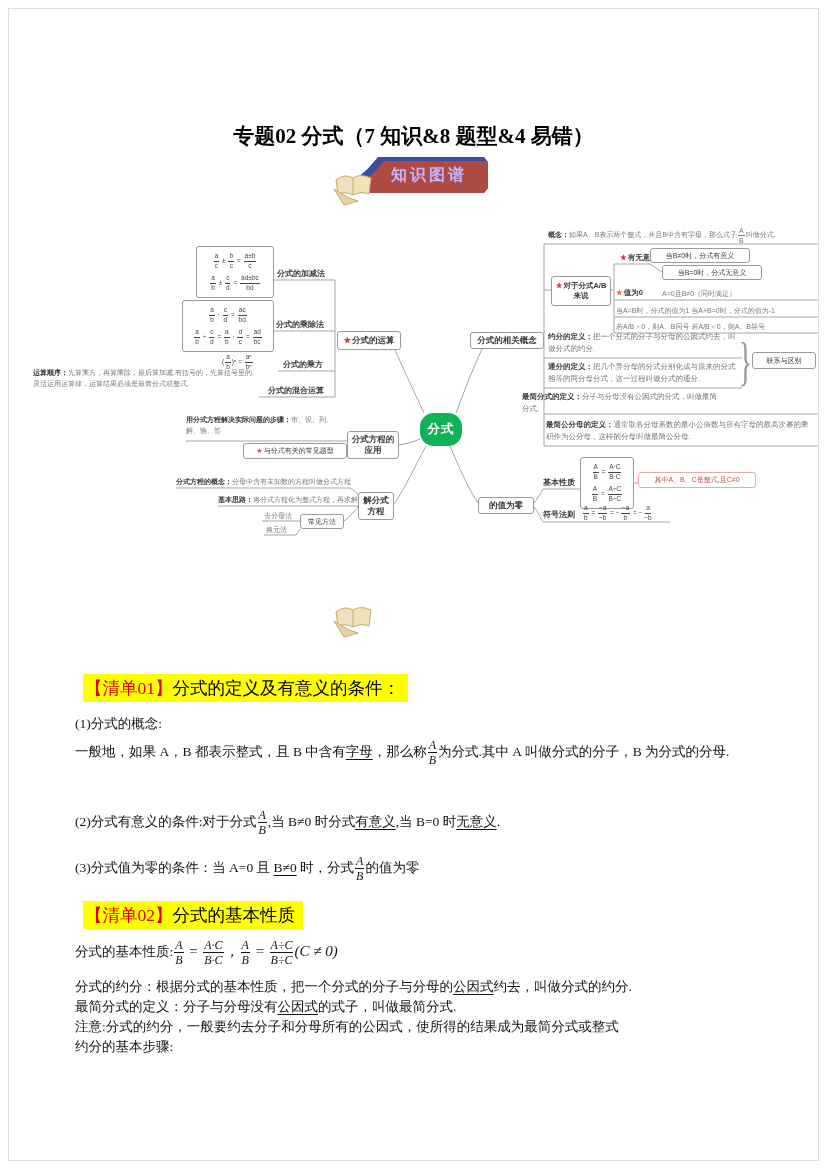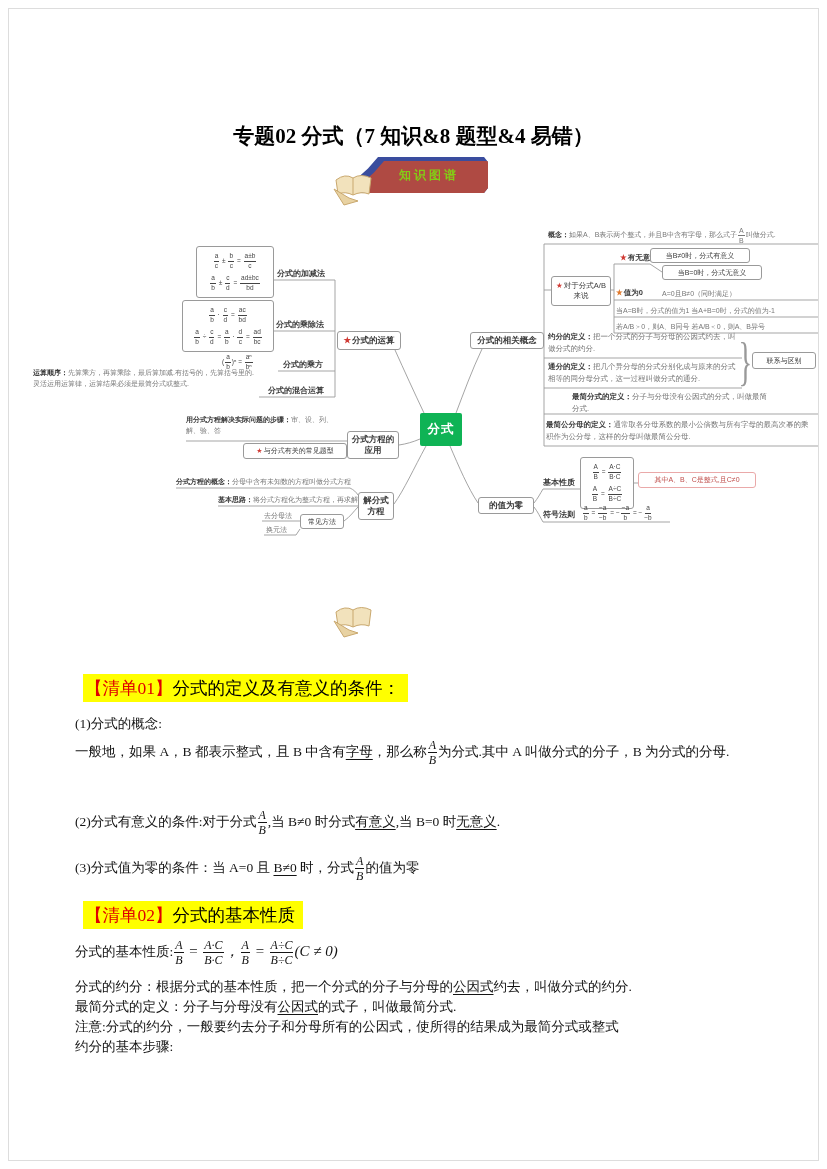--- a/index.html
+++ b/index.html
@@ -13,29 +13,29 @@
 
   
   .banner{position:absolute;left:330px;display:flex;align-items:flex-start;}
   .banner-book{position:relative;z-index:3;margin:10px -20px 0 0;}
   .banner-plate{position:relative;z-index:2;width:132px;height:36px;background:#3a4d9e;
      clip-path:polygon(22px 0,97% 0,100% 14%,100% 86%,97% 100%,4px 100%,0 62%,12px 32%);
      display:flex;align-items:center;justify-content:center;}
   .banner-plate::before{content:"";position:absolute;inset:0;z-index:-1;background:#af4a43;
      transform:translate(6px,4px);
      clip-path:polygon(22px 0,97% 0,100% 14%,100% 86%,97% 100%,4px 100%,0 62%,12px 32%);}
-  .banner-text{color:#84cc16;font-weight:bold;font-size:12px;letter-spacing:3px;padding-left:14px;}
+  .banner-text{color:#c4b5fd;font-weight:bold;font-size:16px;letter-spacing:3px;padding-left:14px;}
 
   
   .mm-svg{position:absolute;left:0;top:0;pointer-events:none;}
   .mm-box{position:absolute;background:#fff;border:1px solid #9a9a9a;border-radius:3px;
           display:flex;align-items:center;justify-content:center;color:#3a3a3a;box-sizing:border-box;text-align:center;}
   .mm-node{font-weight:bold;font-size:8.5px;line-height:1.25;}
   .mm-center{position:absolute;background:#0fb355;color:#fff;font-weight:bold;font-size:12.5px;
-          border-radius:2px;display:flex;align-items:center;justify-content:center;letter-spacing:1px;}
+          border-radius:14px;display:flex;align-items:center;justify-content:center;letter-spacing:1px;}
   .mm-label{position:absolute;font-weight:bold;font-size:8px;color:#3a3a3a;white-space:nowrap;}
   .mm-text{position:absolute;font-size:7px;color:#777;line-height:1.5;}
   .mm-text b{color:#3a3a3a;}
   .mm-def{position:absolute;font-size:7.5px;color:#777;line-height:1.55;}
   .mm-def b{color:#3a3a3a;}
   .mm-small{font-size:7px;white-space:nowrap;}
   .mm-f{position:absolute;font-size:6.5px;color:#444;text-align:center;line-height:1;white-space:nowrap;}
   .mm-fbox{position:absolute;border:1px solid #9a9a9a;border-radius:3px;background:#fff;
            display:flex;flex-direction:column;align-items:center;justify-content:space-evenly;box-sizing:border-box;}
   .mm-fbox .row{font-size:6.5px;color:#444;line-height:1;white-space:nowrap;}
@@ -207,21 +207,21 @@
 
   <div class="mm-box mm-node" style="left:470px;top:332px;width:74px;height:17px">分式的相关概念</div>
 
   <div class="mm-def mm-small" style="left:548px;top:227px">
     <b>概念：</b><span>如果A、B表示两个整式，并且B中含有字母，那么式子<span class="frac">
           <span class="fn">A</span>
           <span class="fd">B</span>
         </span>叫做分式.</span>
   </div>
 
-  <div class="mm-box" style="left:551px;top:276px;width:60px;height:30px;font-size:7.5px;font-weight:normal;word-break:break-all;line-height:1.3;padding:1px">
+  <div class="mm-box" style="left:551px;top:276px;width:60px;height:30px;font-size:7.5px;font-weight:bold;word-break:break-all;line-height:1.3;padding:1px">
     <span><span class="star">★</span><span>对于分式A/B来说</span></span>
   </div>
 
   <div class="mm-label" style="left:620px;top:253px;font-size:7.5px">
     <span class="star">★</span><span>有无意义</span>
   </div>
   <div class="mm-box mm-small" style="left:650px;top:248px;width:100px;height:15px">当B≠0时，分式有意义</div>
   <div class="mm-box mm-small" style="left:662px;top:265px;width:100px;height:15px">当B=0时，分式无意义</div>
 
   <div class="mm-label" style="left:616px;top:288px;font-size:7.5px">
@@ -234,21 +234,21 @@
 
   <div class="mm-def" style="left:548px;top:331px;width:194px">
     <b>约分的定义：</b><span>把一个分式的分子与分母的公因式约去，叫做分式的约分.</span>
   </div>
   <div class="mm-def" style="left:548px;top:361px;width:194px">
     <b>通分的定义：</b><span>把几个异分母的分式分别化成与原来的分式相等的同分母分式，这一过程叫做分式的通分.</span>
   </div>
   <div class="brace" style="left:733px;top:336px">}</div>
   <div class="mm-box mm-small" style="left:752px;top:352px;width:64px;height:17px">联系与区别</div>
 
-  <div class="mm-def" style="left:572px;top:391px;width:196px">
+  <div class="mm-def" style="left:522px;top:391px;width:196px">
     <b>最简分式的定义：</b><span>分子与分母没有公因式的分式，叫做最简分式.</span>
   </div>
   <div class="mm-def" style="left:546px;top:419px;width:268px">
     <b>最简公分母的定义：</b><span>通常取各分母系数的最小公倍数与所有字母的最高次幂的乘积作为公分母，这样的分母叫做最简公分母.</span>
   </div>
 
   <div class="mm-text" style="left:186px;top:415px;width:152px">
     <b>用分式方程解决实际问题的步骤：</b><span>审、设、列、解、验、答</span>
   </div>
   <div class="mm-box mm-small" style="left:243px;top:443px;width:104px;height:16px">

